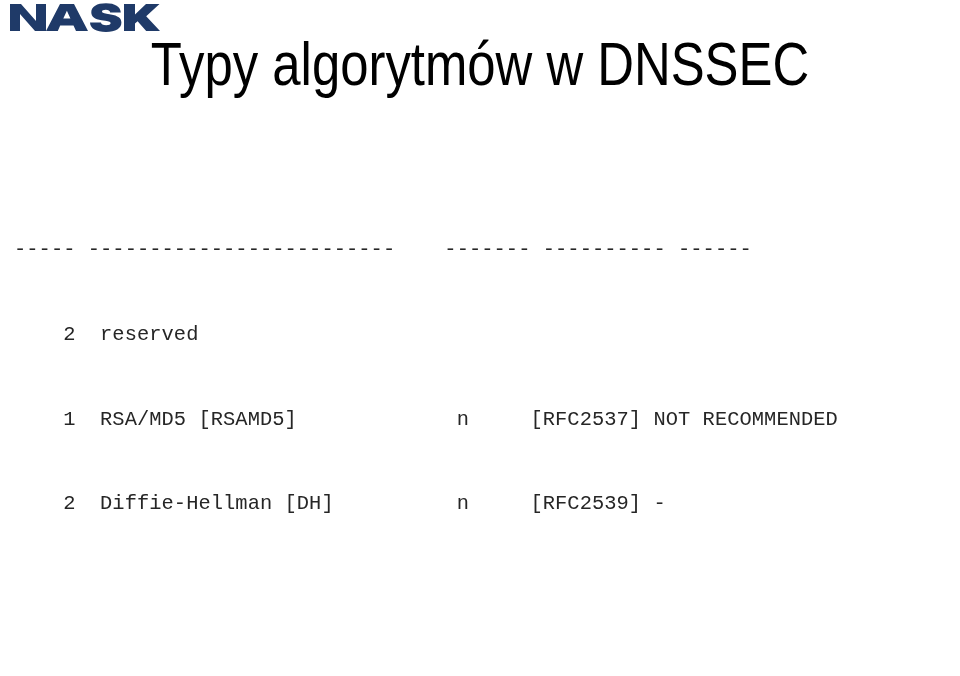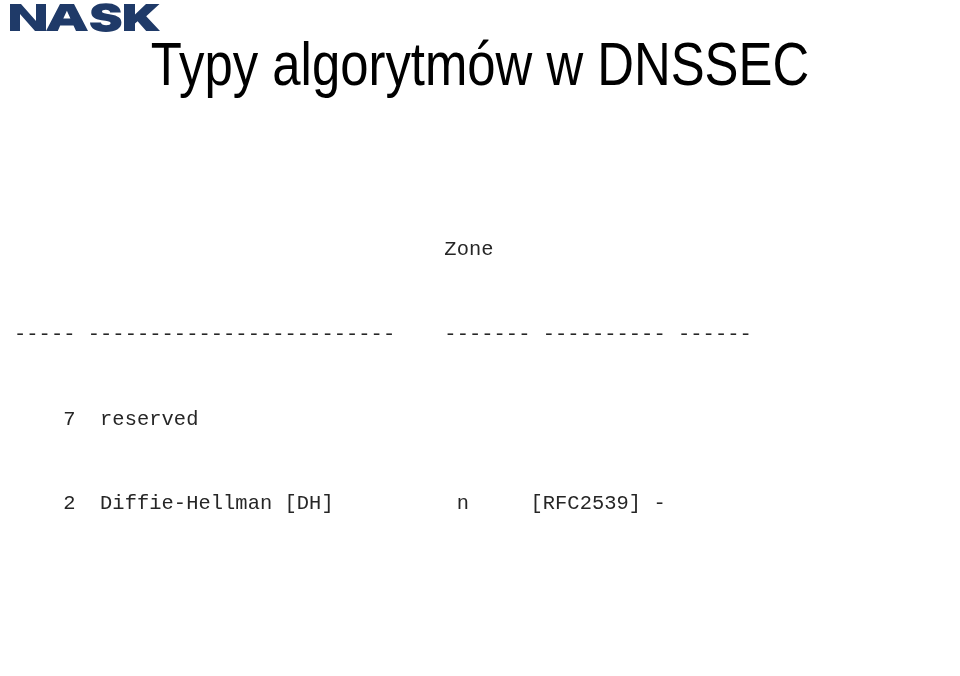--- a/index.html
+++ b/index.html
@@ -81,23 +81,23 @@
 
       <path d="M116 3 L127 3 L127 13.4 L138 3 L151.5 3 L138.2 15.3 L152 30 L138.2 30
                L129.6 20.2 L127 22.6 L127 30 L116 30 Z"></path>
     </g>
   </svg>
 </div>
 
 <div class="slide-title">Typy algorytmów w DNSSEC</div>
 
 <div class="mono-block">
-  <div class="line">                                   Zone</div>
   <div class="line">----- -------------------------    ------- ---------- ------</div>
-  <div class="line">    7  reserved</div>
+  <div class="line">    2  reserved</div>
+  <div class="line">    1  RSA/MD5 [RSAMD5]             n     [RFC2537] NOT RECOMMENDED</div>
   <div class="line">    2  Diffie-Hellman [DH]          n     [RFC2539] -</div>
   
   
   
   
   
   
   
   
   

